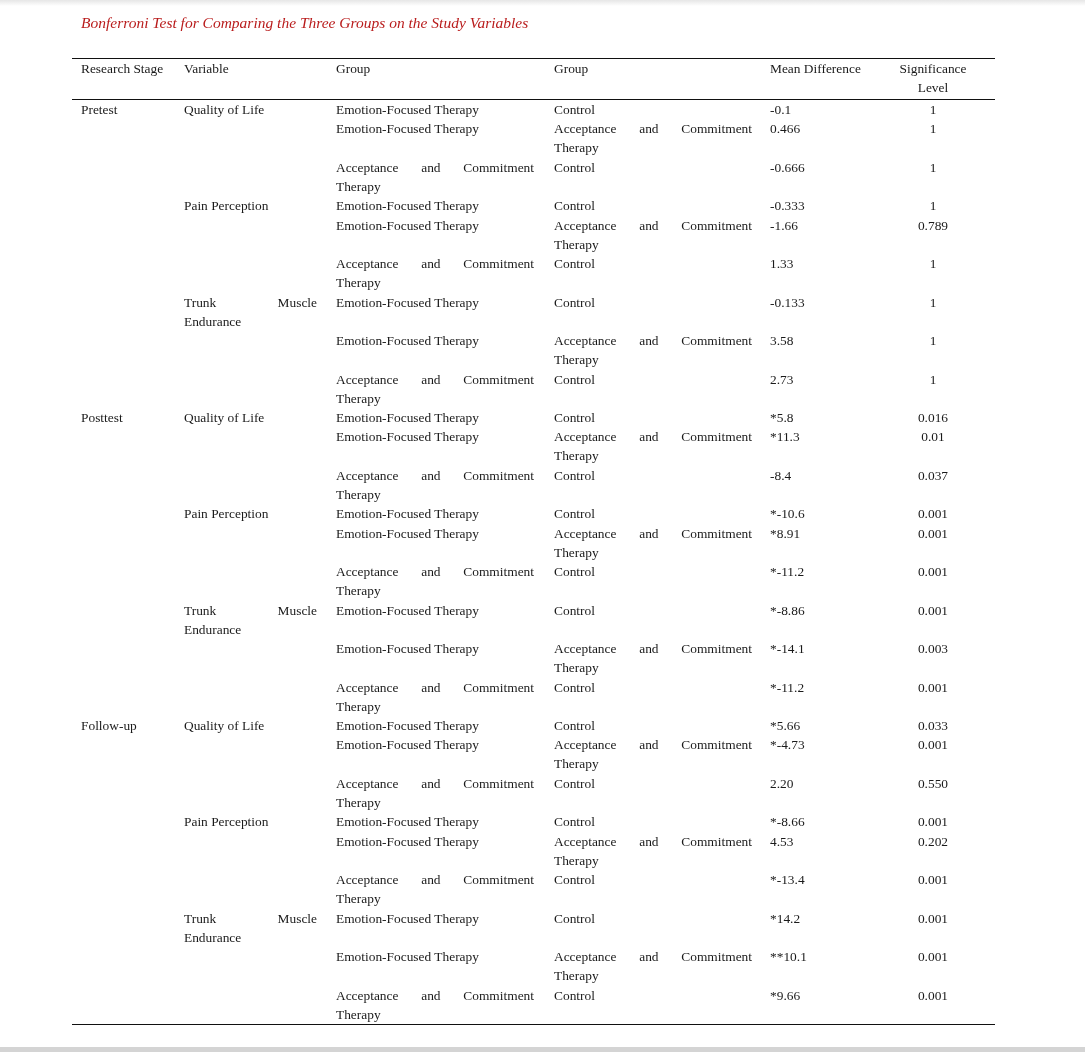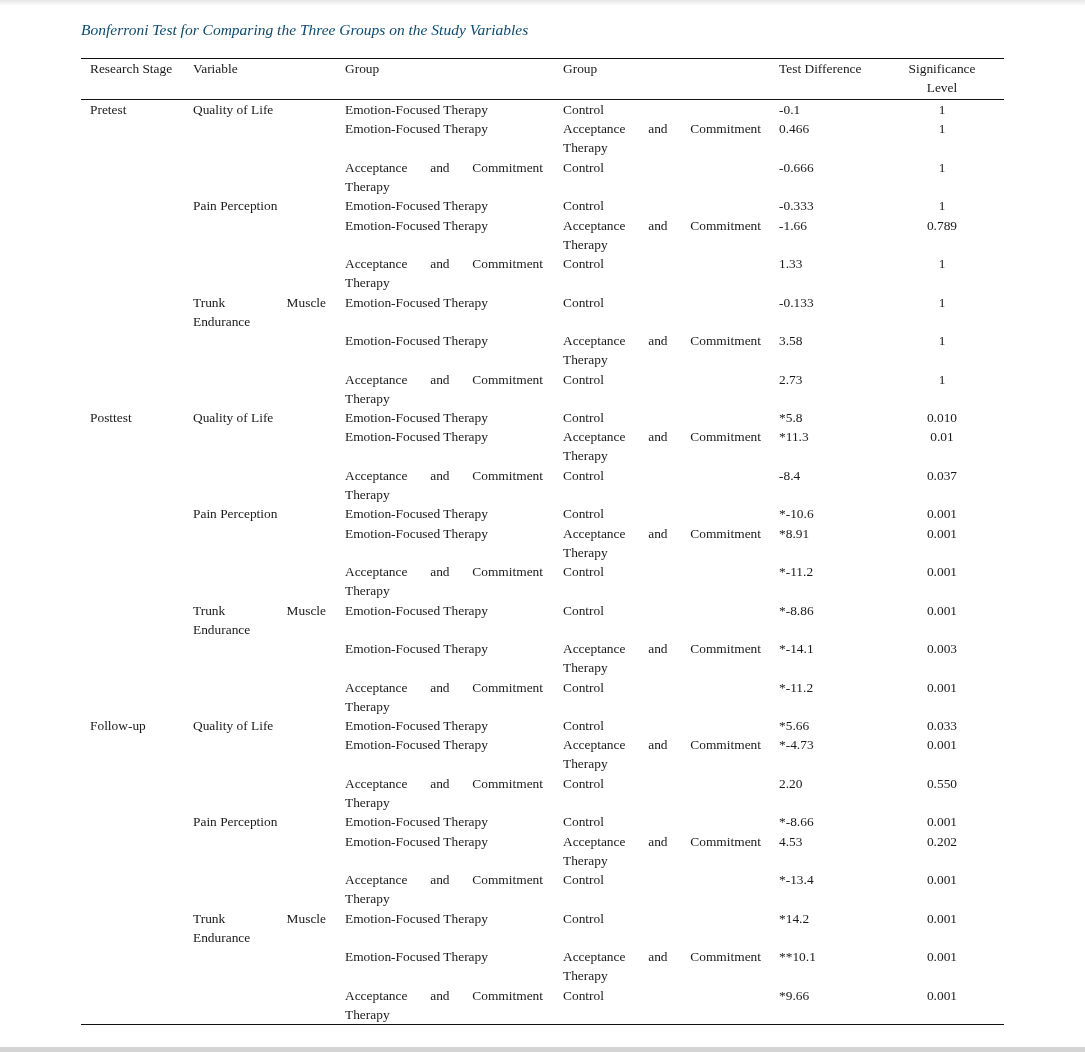--- a/index.html
+++ b/index.html
@@ -3,22 +3,22 @@
 <meta charset="utf-8">
 <style>
   html, body { margin: 0; padding: 0; }
   body {
     width: 1085px; height: 1052px; background: #ffffff; position: relative; overflow: hidden;
     font-family: "Liberation Serif", serif; color: #1a1a1a;
   }
   .top-shade { position: absolute; left: 0; top: 0; width: 1085px; height: 6px;
     background: linear-gradient(#e6e6e6, #ffffff); }
   .bottom-bar { position: absolute; left: 0; top: 1047px; width: 1085px; height: 5px; background: #d4d4d4; }
-  .caption { position: absolute; left: 81px; top: 21px; font-style: italic; font-size: 15.5px; color: #0c4a6e; white-space: nowrap; }
-  .table { position: absolute; left: 81px; top: 58px; width: 923px; border-top: 1.5px solid #111; border-bottom: 1.5px solid #111; }
+  .caption { position: absolute; left: 81px; top: 14px; font-style: italic; font-size: 15.5px; color: #b91c1c; white-space: nowrap; }
+  .table { position: absolute; left: 72px; top: 58px; width: 923px; border-top: 1.5px solid #111; border-bottom: 1.5px solid #111; }
   .row { position: relative; font-size: 13.4px; line-height: 19px; }
   .hdr { height: 40px; border-bottom: 1.5px solid #111; }
   .cell { position: absolute; top: 0; }
   .c1 { left: 9px; width: 90px; }
   .c2 { left: 112px; width: 133px; text-align: justify; text-align-last: left; }
   .c3 { left: 264px; width: 198px; text-align: justify; text-align-last: left; }
   .c4 { left: 482px; width: 198px; text-align: justify; text-align-last: left; }
   .c5 { left: 698px; width: 100px; }
   .c6 { left: 811px; width: 100px; text-align: center; }
 </style>
@@ -28,21 +28,21 @@
 <div class="top-shade"></div>
 
 <div class="caption">Bonferroni Test for Comparing the Three Groups on the Study Variables</div>
 
 <div class="table">
   <div class="row hdr">
     <div class="cell c1">Research Stage</div>
     <div class="cell c2">Variable</div>
     <div class="cell c3">Group</div>
     <div class="cell c4">Group</div>
-    <div class="cell c5">Test Difference</div>
+    <div class="cell c5">Mean Difference</div>
     <div class="cell c6">Significance Level</div>
   </div>
   <div id="table-body">
       <div class="row" style="height: 19.3px;">
         <div class="cell c1">Pretest</div>
         <div class="cell c2">Quality of Life</div>
         <div class="cell c3">Emotion-Focused Therapy</div>
         <div class="cell c4">Control</div>
         <div class="cell c5">-0.1</div>
         <div class="cell c6">1</div>
@@ -110,21 +110,21 @@
         <div class="cell c4">Control</div>
         <div class="cell c5">2.73</div>
         <div class="cell c6">1</div>
       </div>
       <div class="row" style="height: 19.3px; text-decoration: underline;">
         <div class="cell c1">Posttest</div>
         <div class="cell c2">Quality of Life</div>
         <div class="cell c3">Emotion-Focused Therapy</div>
         <div class="cell c4">Control</div>
         <div class="cell c5">*5.8</div>
-        <div class="cell c6">0.010</div>
+        <div class="cell c6">0.016</div>
       </div>
       <div class="row" style="height: 38.5px;">
         <div class="cell c1"></div>
         <div class="cell c2"></div>
         <div class="cell c3">Emotion-Focused Therapy</div>
         <div class="cell c4">Acceptance and Commitment Therapy</div>
         <div class="cell c5">*11.3</div>
         <div class="cell c6">0.01</div>
       </div>
       <div class="row" style="height: 38.5px;">

